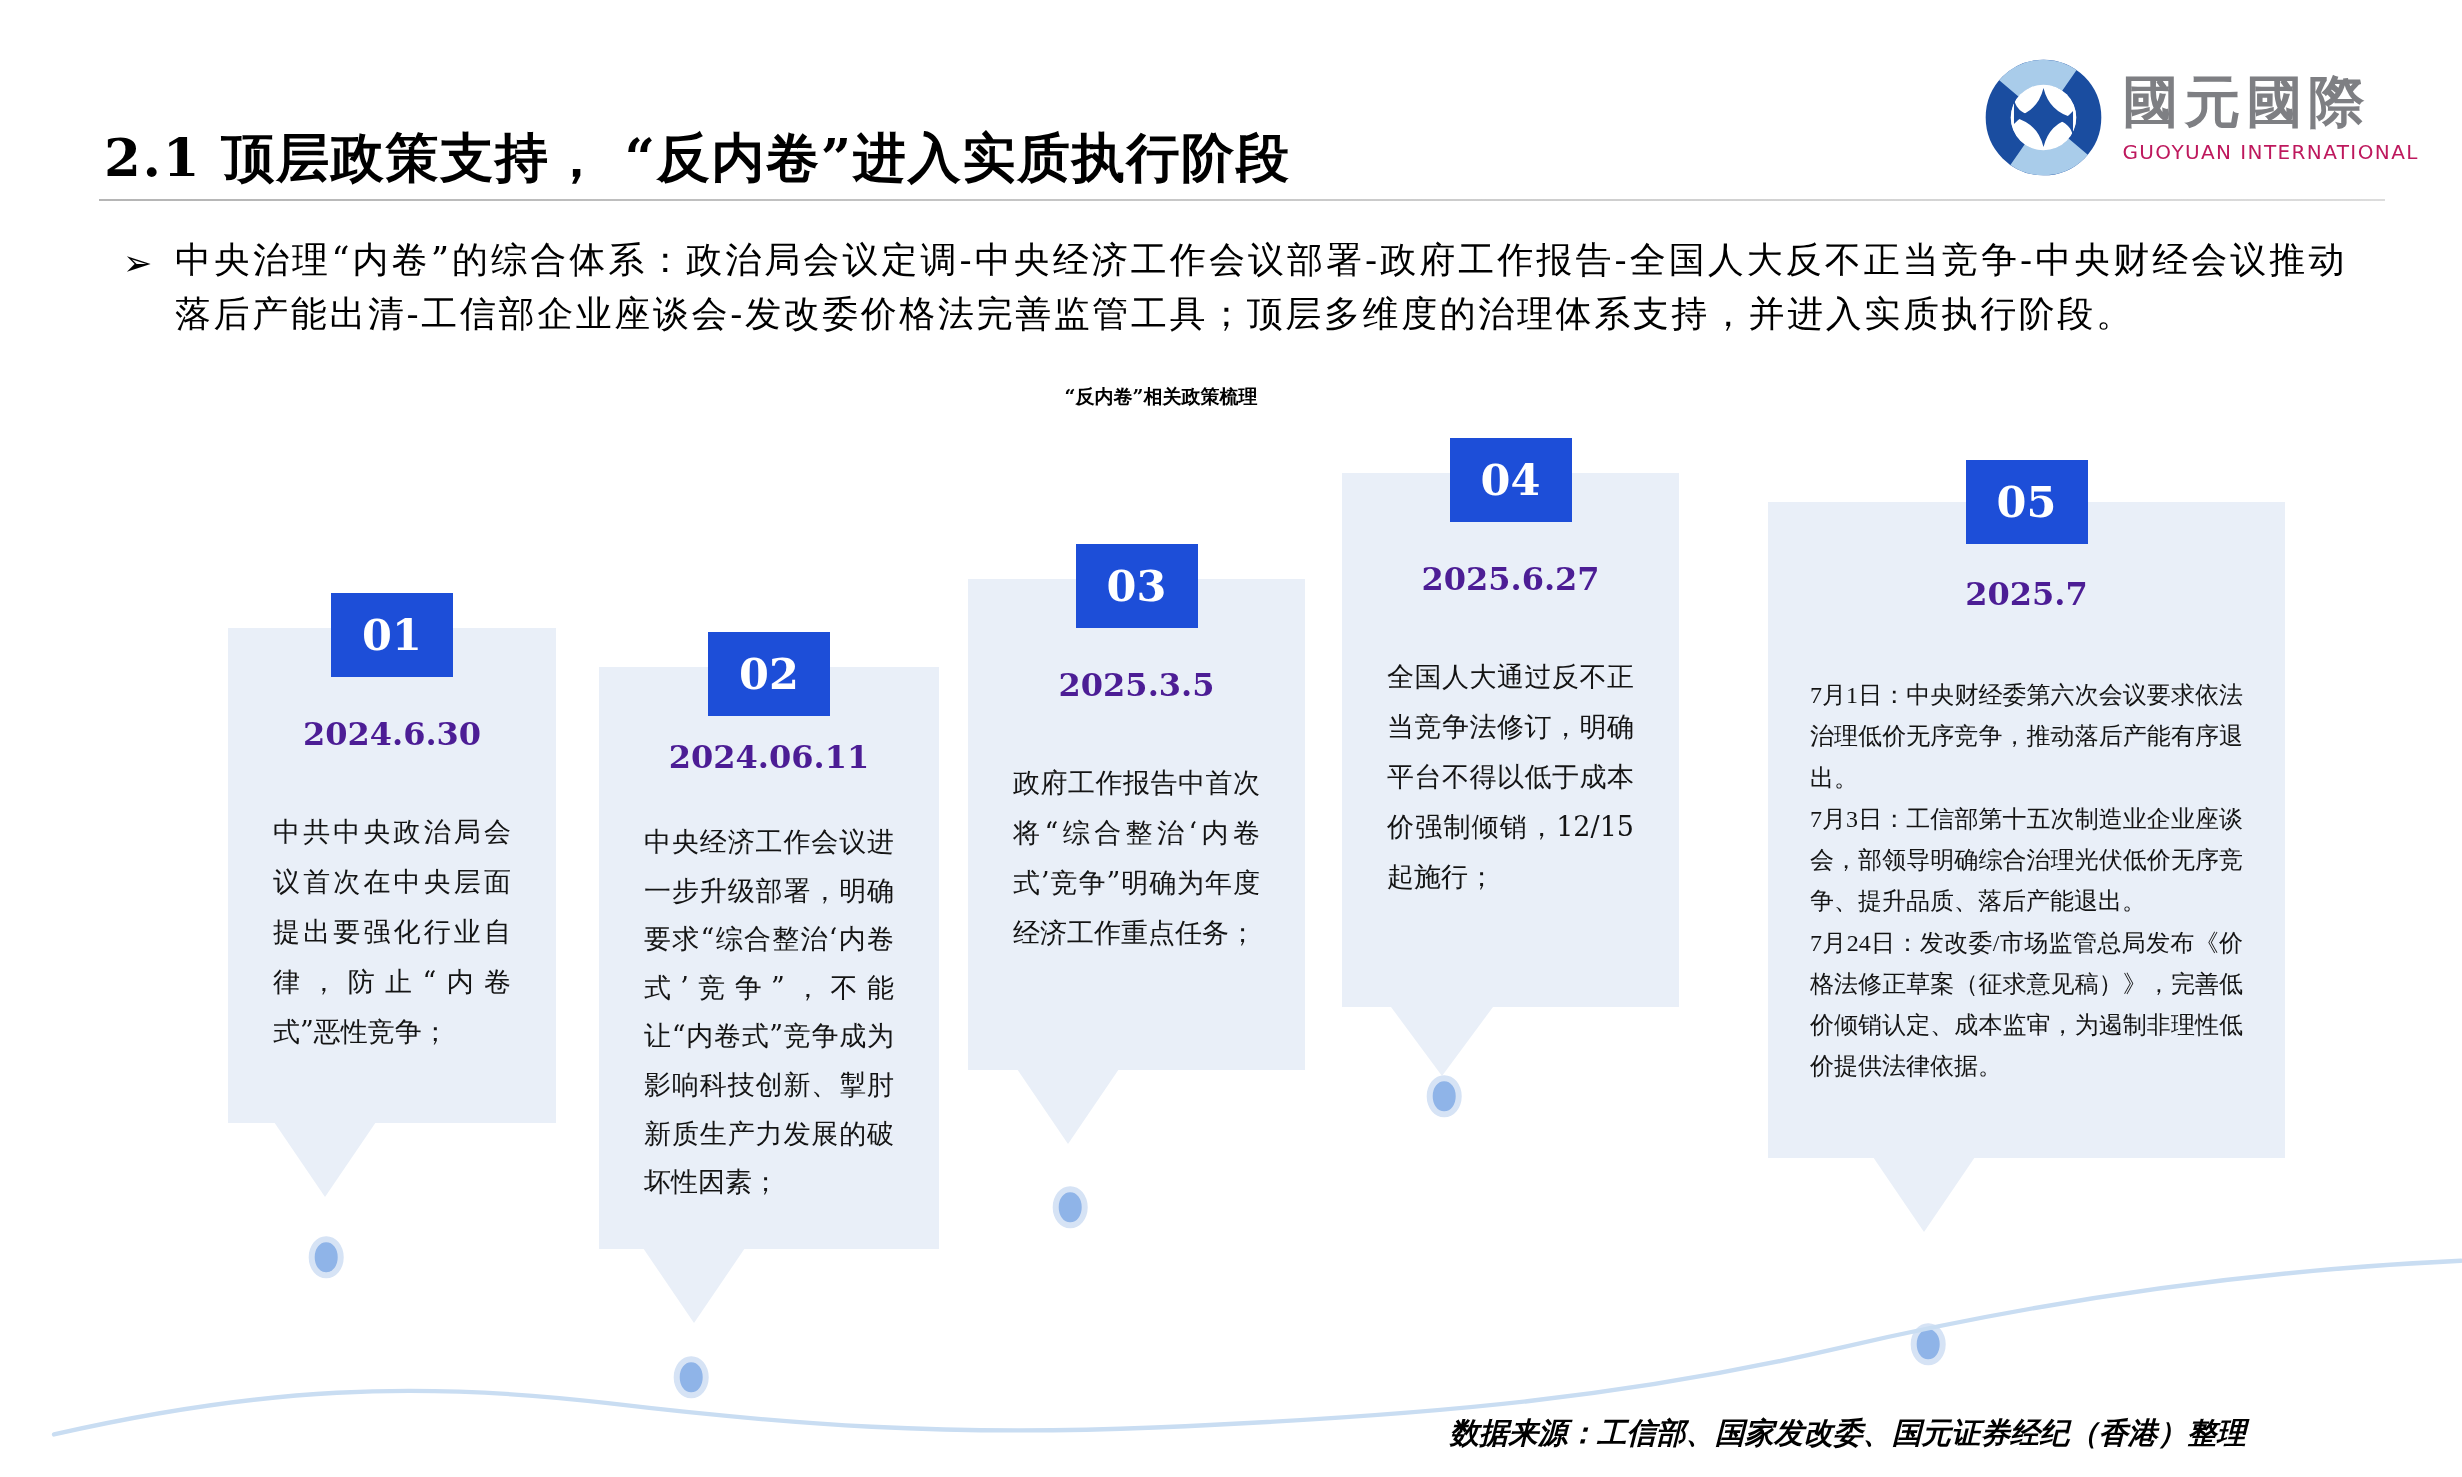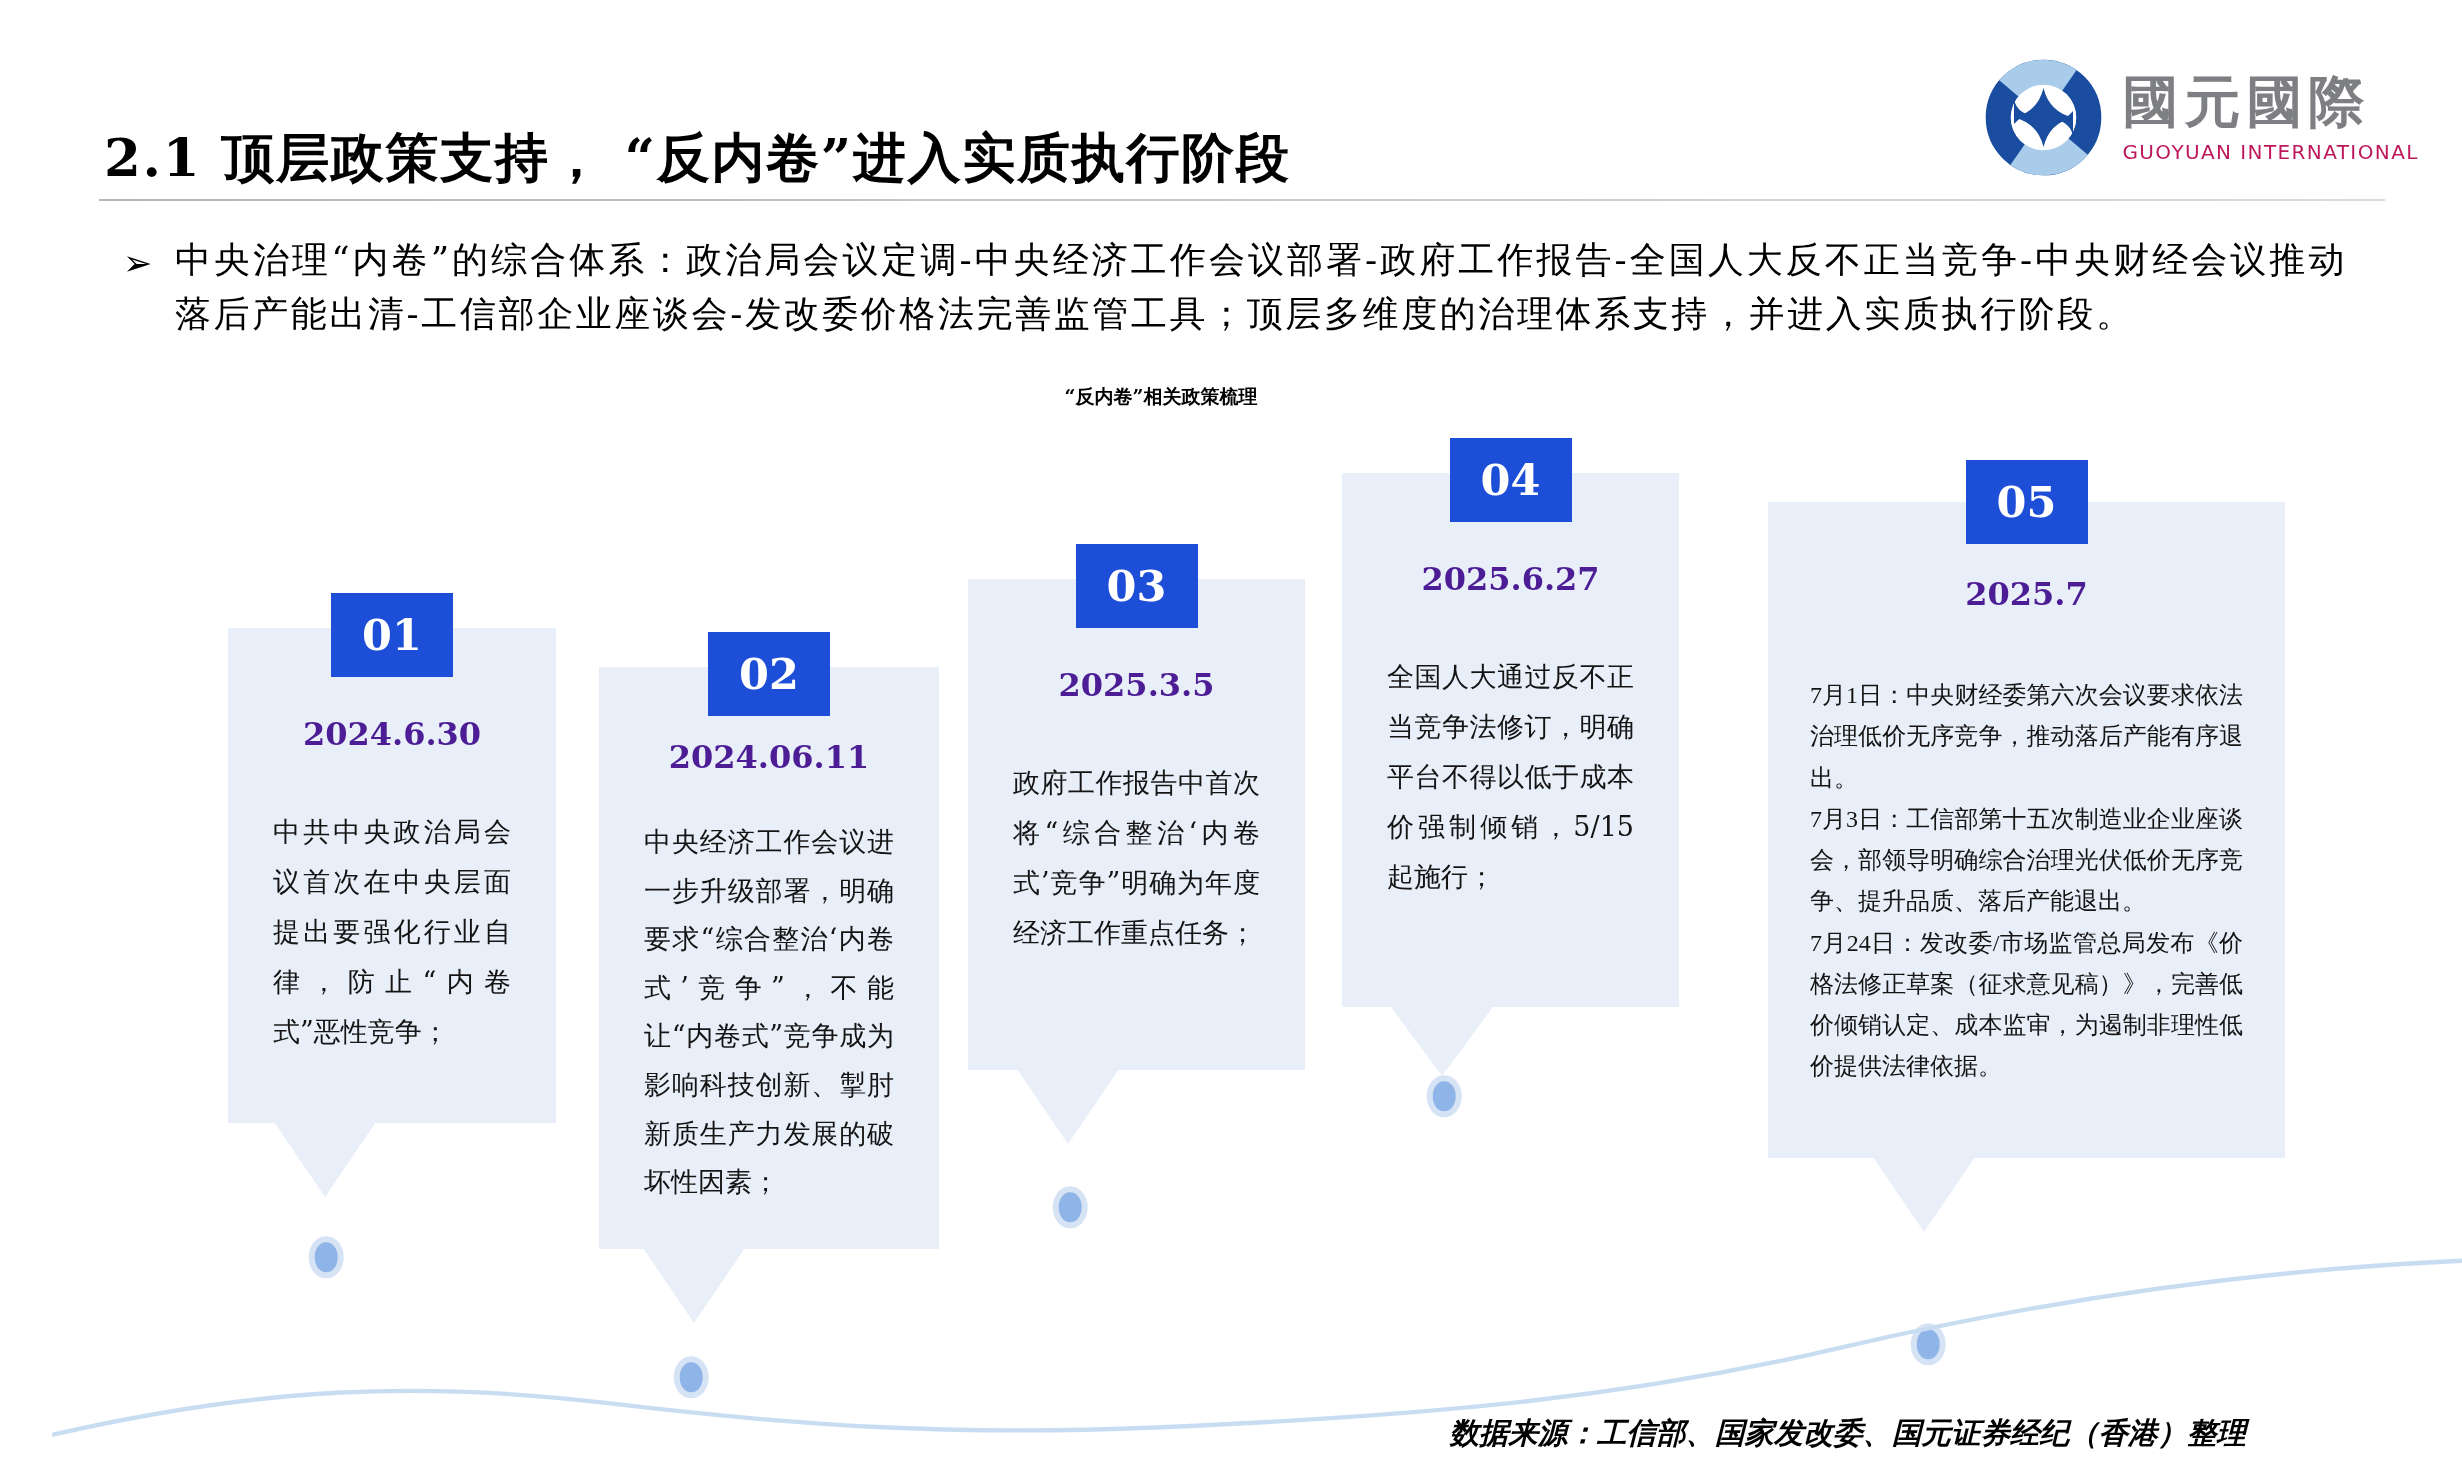--- a/index.html
+++ b/index.html
@@ -120,21 +120,21 @@
   <div class="card c3">
     <div class="badge">03</div>
     <div class="date">2025.3.5</div>
     <div class="card-body">政府工作报告中首次将“综合整治‘内卷式’竞争”明确为年度经济工作重点任务；</div>
     <div class="tail"></div>
   </div>
 
   <div class="card c4">
     <div class="badge">04</div>
     <div class="date">2025.6.27</div>
-    <div class="card-body">全国人大通过反不正当竞争法修订，明确平台不得以低于成本价强制倾销，5/15起施行；</div>
+    <div class="card-body">全国人大通过反不正当竞争法修订，明确平台不得以低于成本价强制倾销，12/15起施行；</div>
     <div class="tail"></div>
   </div>
 
   <div class="card c5">
     <div class="badge">05</div>
     <div class="date">2025.7</div>
     <div class="card-body">
       <div>7月1日：中央财经委第六次会议要求依法治理低价无序竞争，推动落后产能有序退出。</div>
       <div>7月3日：工信部第十五次制造业企业座谈会，部领导明确综合治理光伏低价无序竞争、提升品质、落后产能退出。</div>
       <div>7月24日：发改委/市场监管总局发布《价格法修正草案（征求意见稿）》，完善低价倾销认定、成本监审，为遏制非理性低价提供法律依据。</div>

